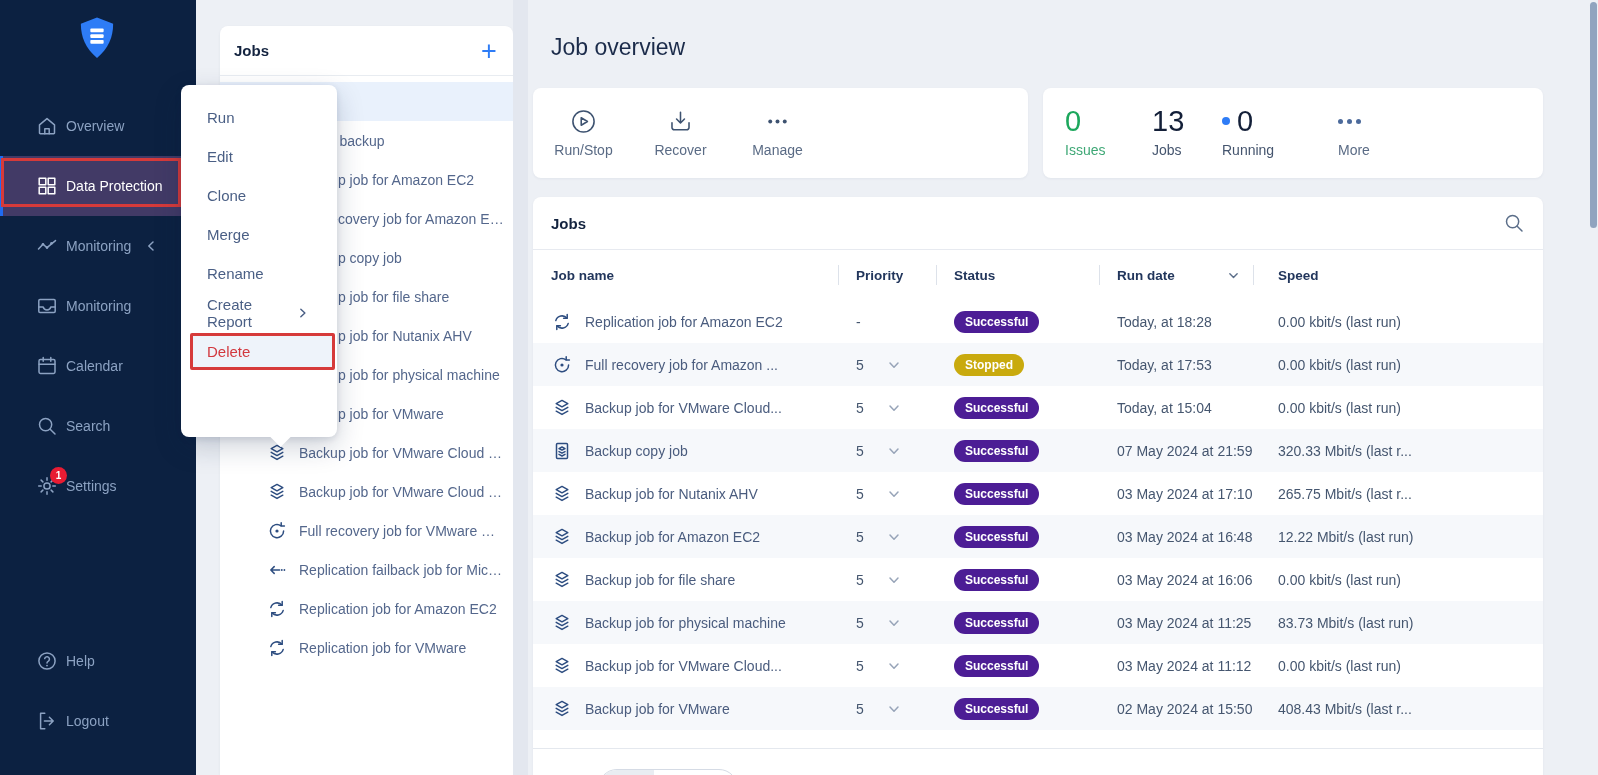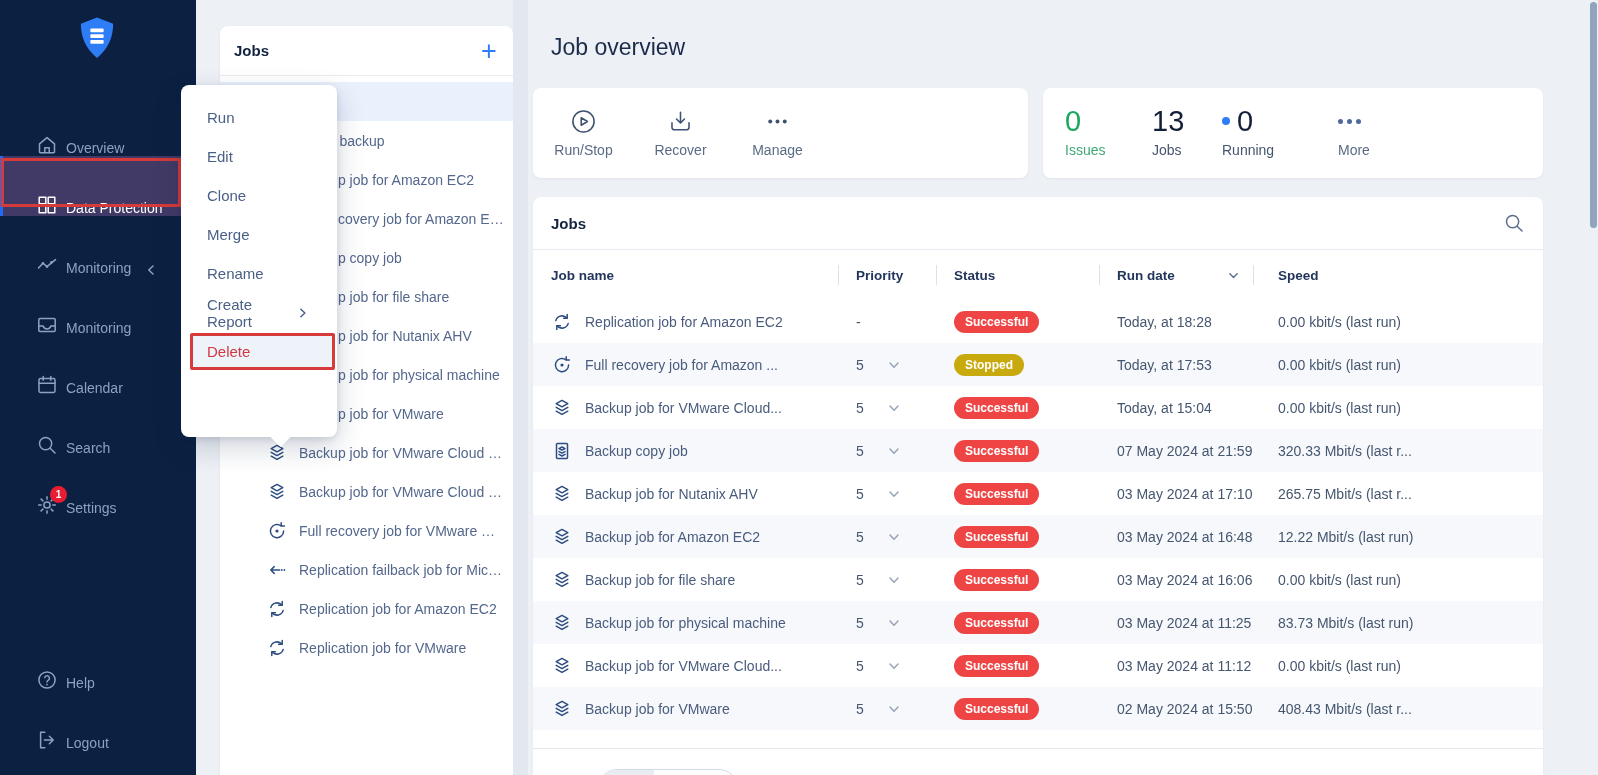--- a/index.html
+++ b/index.html
@@ -5,21 +5,21 @@
   :root { --annot: #d63a3a; }
   * { box-sizing: border-box; margin: 0; padding: 0; }
   body { font-family: "Liberation Sans", sans-serif; background:#c9ced8; }
   .stage { position: relative; width: 1598px; height: 775px; background: #edf0f5; overflow: hidden; }
 
   
   .sidebar { position: absolute; left:0; top:0; width:196px; height:775px; background:#0c2141; z-index:1; }
   .logo { position:absolute; left:78px; top:15px; width:38px; height:46px; }
   .nav { position:absolute; left:0; right:0; top:96px; }
   .nav.nav-footer { top:631px; }
-  .nav-item { position:relative; height:60px; display:flex; align-items:flex-end; padding-left:36px; color:#8ca2c2; font-size:14px; cursor:pointer; }
+  .nav-item { position:relative; height:60px; display:flex; align-items:center; padding-left:36px; color:#8ca2c2; font-size:14px; cursor:pointer; }
   .nav-item.active { background:#423a66; color:#ffffff; }
   .nav-item.active::before { content:''; position:absolute; left:0; top:0; bottom:0; width:3px; background:#1f6bf2; }
   .nav-ic-wrap { position:relative; width:22px; height:22px; margin-right:8px; flex-shrink:0; }
   .nav-ic { display:block; width:22px; height:22px; }
   .badge { display:none; position:absolute; top:-8px; right:-9px; width:17px; height:17px; border-radius:50%; background:#e81c33; color:#fff; font-size:10px; font-weight:bold; align-items:center; justify-content:center; }
   .nav-item.has-badge .badge { display:flex; }
   .chev-collapse { display:none; width:12px; height:12px; margin-left:14px; }
   .nav-item.has-collapse .chev-collapse { display:inline-flex; }
 
   .annot-box { position:absolute; border:3px solid var(--annot); z-index:9; }
@@ -85,21 +85,21 @@
   .trow { display:grid; grid-template-columns:34px 253px 98px 163px 154px 1fr; height:43px; align-items:center; padding-left:18px; cursor:pointer; }
   .tbody .trow:nth-child(even) { background:#f6f8fb; }
   .row-ic { width:22px; height:22px; color:#2d4d80; }
   .td { font-size:14px; color:#45566f; }
   .td-name { color:#4a5c7e; white-space:nowrap; overflow:hidden; text-overflow:ellipsis; padding-right:14px; }
   .td-prio { padding-left:18px; display:flex; align-items:center; gap:24px; }
   .dd { width:12px; height:12px; color:#97a4b8; visibility:hidden; cursor:pointer; }
   .trow.has-dd .dd { visibility:visible; }
   .td-status { padding-left:18px; }
   .badge-pill { display:inline-block; padding:4px 11px; border-radius:12px; color:#fff; font-size:12px; font-weight:bold; }
-  .badge-pill.successful { background:#ef4444; }
+  .badge-pill.successful { background:#4c1d95; }
   .badge-pill.stopped { background:#c9aa0e; }
   .td-date { padding-left:18px; }
   .td-speed { padding-left:25px; }
   .tfoot { margin-top:18px; border-top:1px solid #e4e8ee; }
   .load-more { position:relative; margin:20px 0 0 65px; width:140px; height:40px; border:1px solid #d5dbe5; border-radius:19px; background:#fff; overflow:hidden; cursor:pointer; }
   .load-more::before { content:''; position:absolute; left:0; top:0; bottom:0; width:55px; background:#e9edf2; }
 
   .page-scrollbar { position:absolute; right:1px; top:2px; width:7px; height:226px; border-radius:4px; background:#90a4bf; z-index:30; }
   svg { display:block; width:100%; height:100%; }
 </style>

